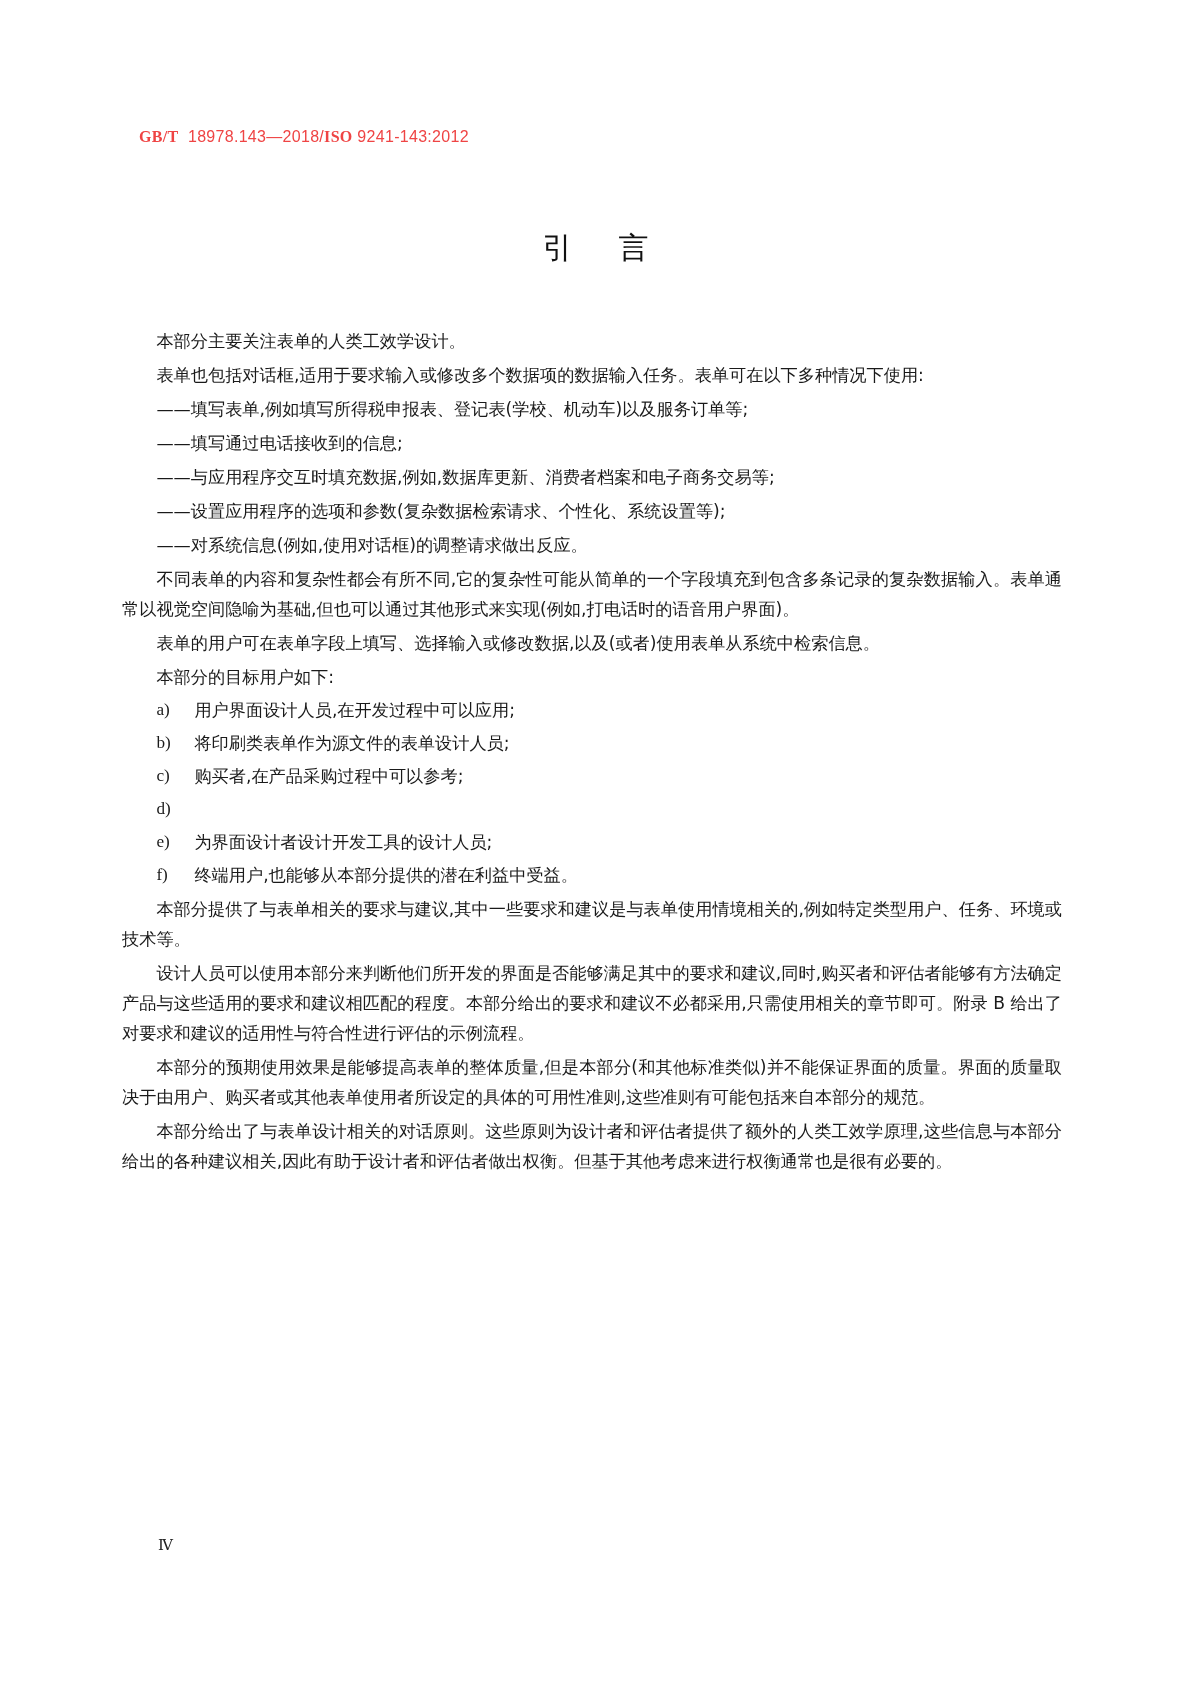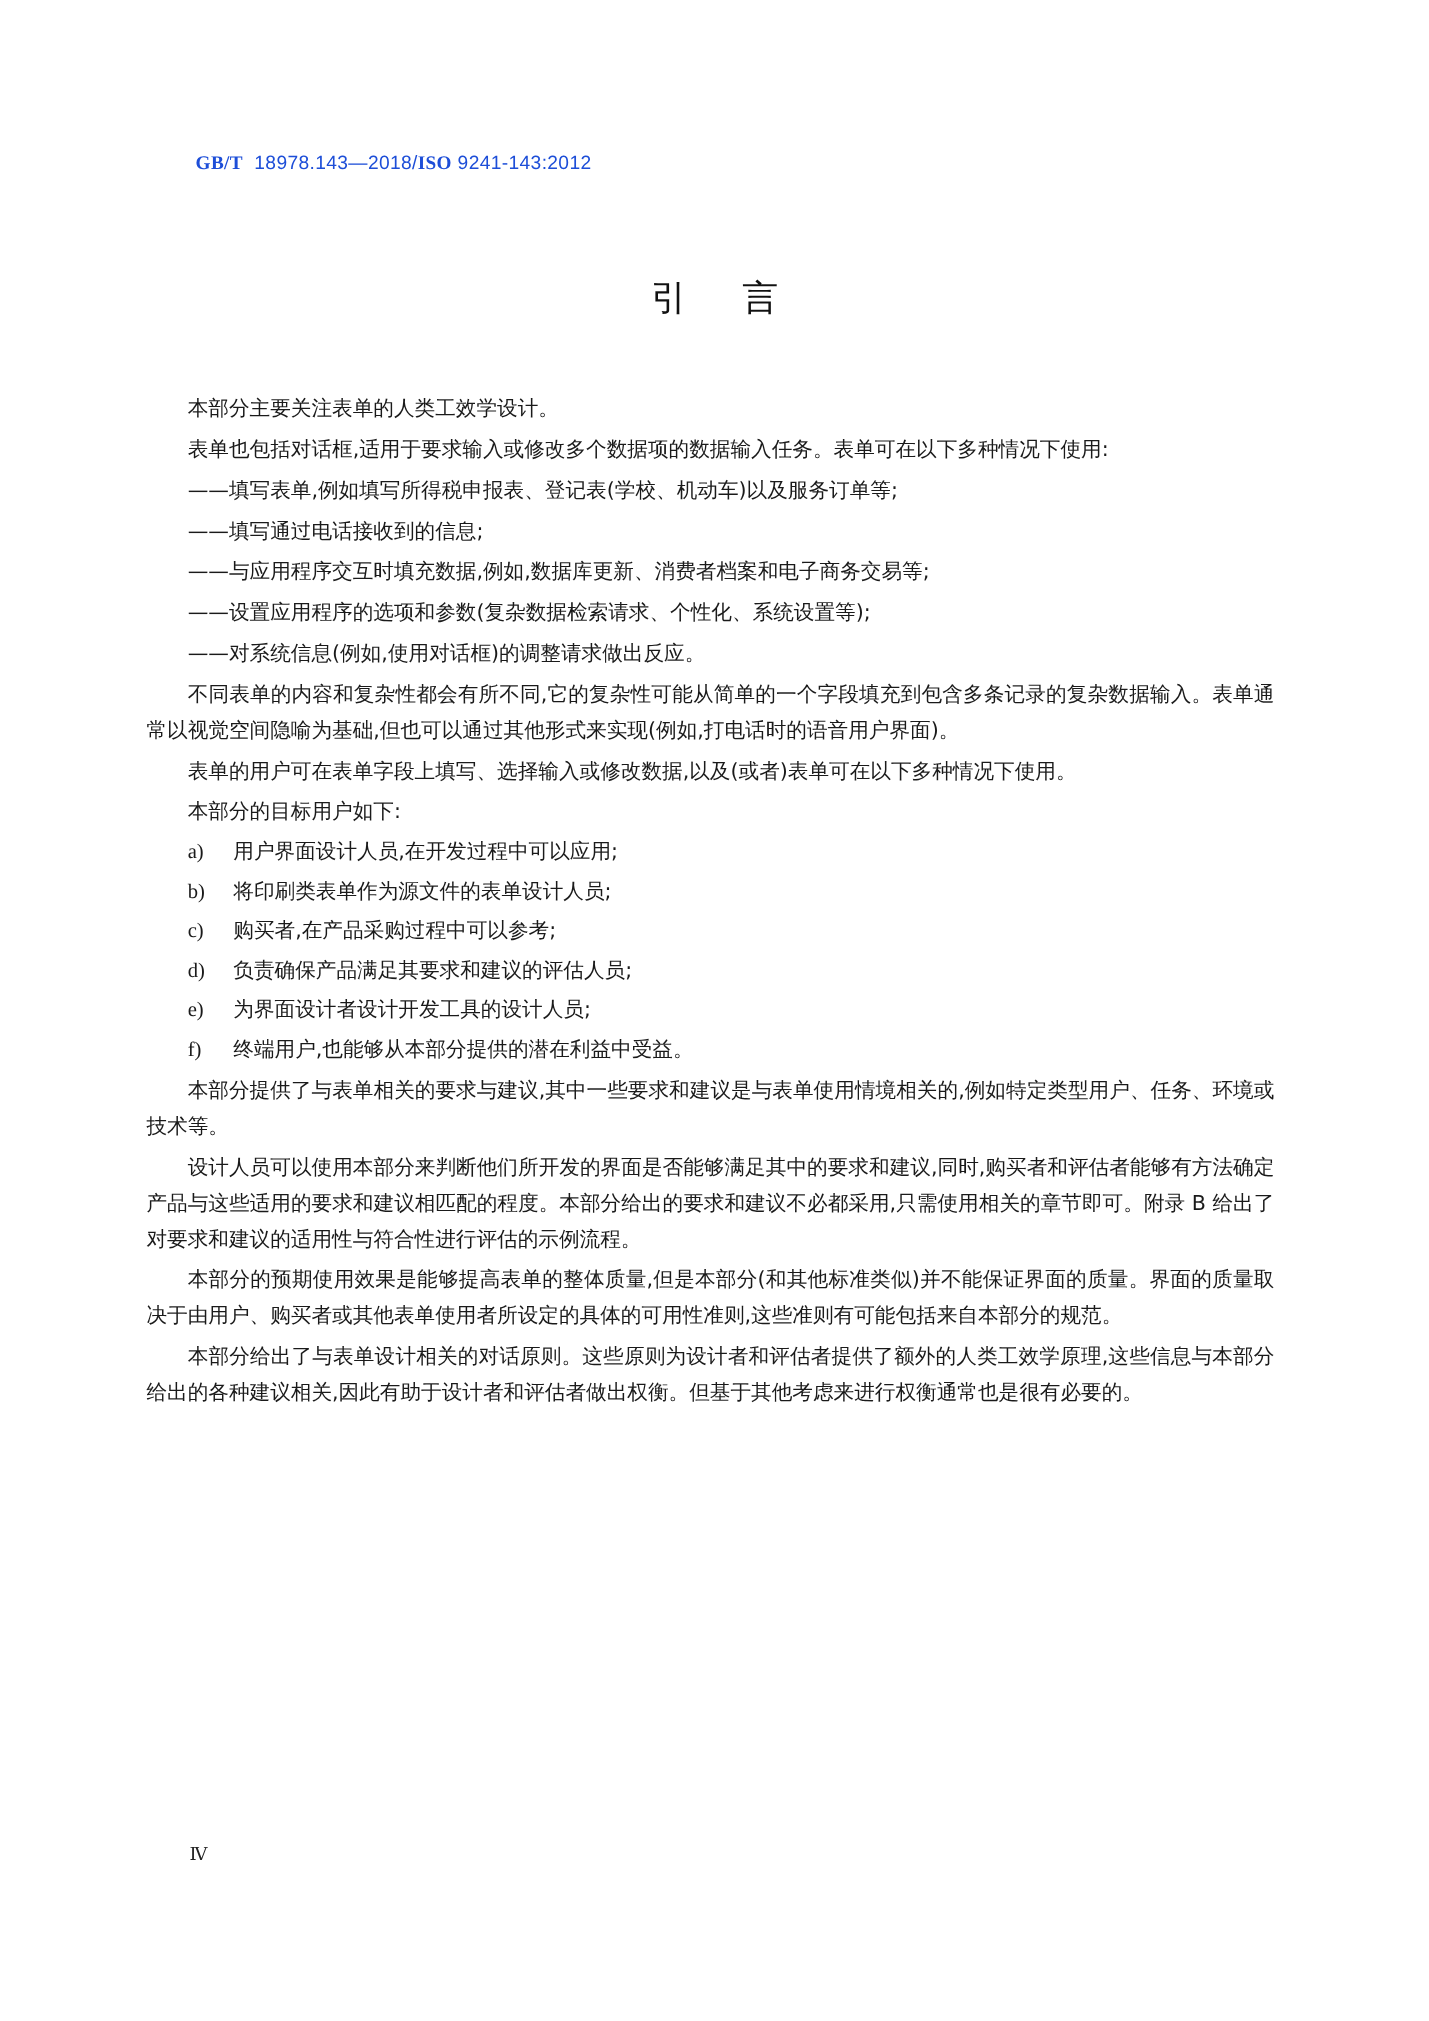--- a/index.html
+++ b/index.html
@@ -10,26 +10,26 @@
     body {
       width: 1191px;
       height: 1684px;
       position: relative;
       overflow: hidden;
       color: #1a1a1a;
       font-family: "DejaVu Serif", "Liberation Serif", serif;
     }
     .header {
       position: absolute;
-      left: 163px;
+      left: 139px;
       top: 128px;
       font-size: 16px;
       letter-spacing: 0.3px;
       font-family: "Liberation Sans", "DejaVu Sans", sans-serif;
-      color: #1d4ed8;
+      color: #ef4444;
       text-align: right;
     }
     .header .bold {
       font-family: "Liberation Serif", "DejaVu Serif", serif;
       font-weight: bold;
     }
     .title {
       position: absolute;
       left: 0;
       width: 1191px;
@@ -90,38 +90,37 @@
 
 <div class="content">
   <p>本部分主要关注表单的人类工效学设计。</p>
   <p>表单也包括对话框,适用于要求输入或修改多个数据项的数据输入任务。表单可在以下多种情况下使用:</p>
   <p class="dash">——填写表单,例如填写所得税申报表、登记表(学校、机动车)以及服务订单等;</p>
   <p class="dash">——填写通过电话接收到的信息;</p>
   <p class="dash">——与应用程序交互时填充数据,例如,数据库更新、消费者档案和电子商务交易等;</p>
   <p class="dash">——设置应用程序的选项和参数(复杂数据检索请求、个性化、系统设置等);</p>
   <p class="dash">——对系统信息(例如,使用对话框)的调整请求做出反应。</p>
   <p>不同表单的内容和复杂性都会有所不同,它的复杂性可能从简单的一个字段填充到包含多条记录的复杂数据输入。表单通常以视觉空间隐喻为基础,但也可以通过其他形式来实现(例如,打电话时的语音用户界面)。</p>
-  <p>表单的用户可在表单字段上填写、选择输入或修改数据,以及(或者)表单可在以下多种情况下使用。</p>
+  <p>表单的用户可在表单字段上填写、选择输入或修改数据,以及(或者)使用表单从系统中检索信息。</p>
   <p>本部分的目标用户如下:</p>
 
   <div class="list-item">
     <span class="marker">a)</span>
     <span>用户界面设计人员,在开发过程中可以应用;</span>
   </div>
   <div class="list-item">
     <span class="marker">b)</span>
     <span>将印刷类表单作为源文件的表单设计人员;</span>
   </div>
   <div class="list-item">
     <span class="marker">c)</span>
     <span>购买者,在产品采购过程中可以参考;</span>
   </div>
   <div class="list-item">
     <span class="marker">d)</span>
-    <span>负责确保产品满足其要求和建议的评估人员;</span>
   </div>
   <div class="list-item">
     <span class="marker">e)</span>
     <span>为界面设计者设计开发工具的设计人员;</span>
   </div>
   <div class="list-item">
     <span class="marker">f)</span>
     <span>终端用户,也能够从本部分提供的潜在利益中受益。</span>
   </div>
 

